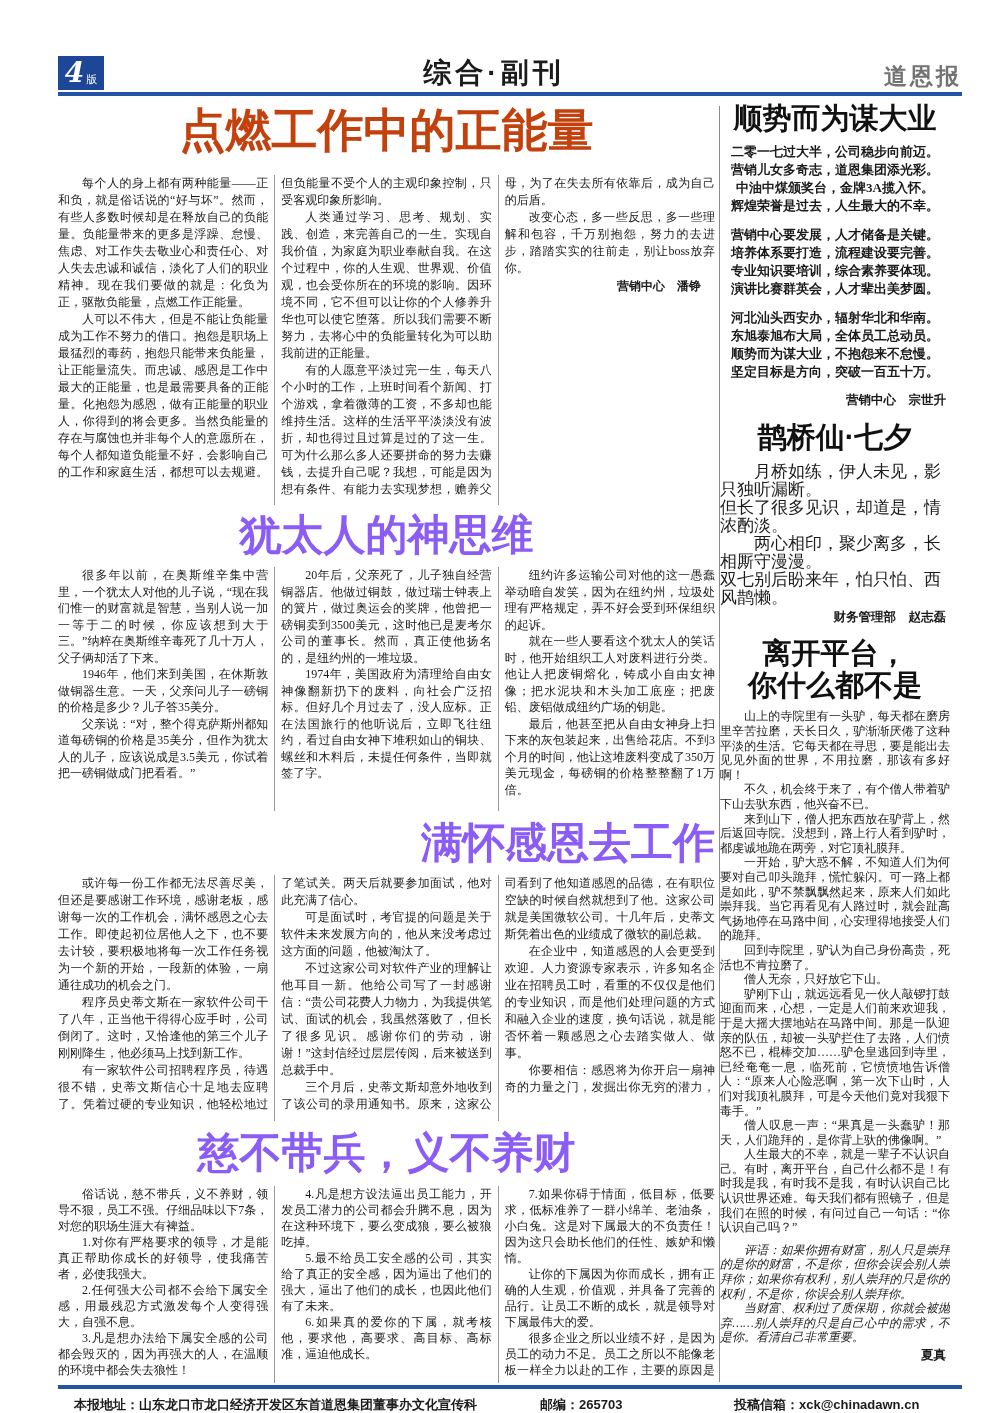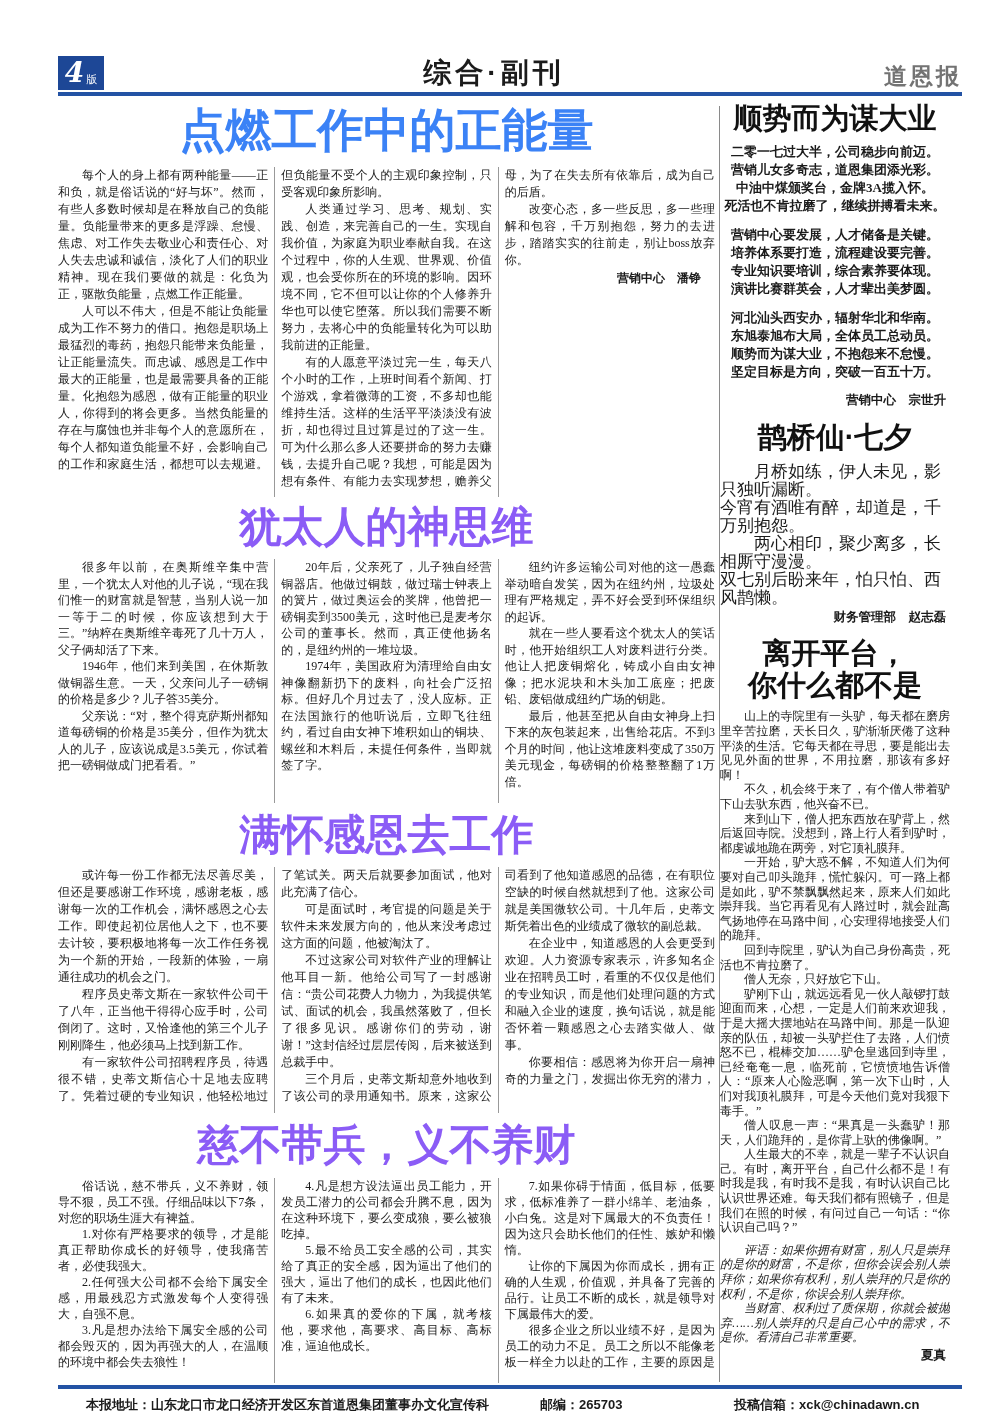--- a/index.html
+++ b/index.html
@@ -30,24 +30,24 @@
   }
   
   .vdivider { position:absolute; left:719px; top:106px; width:1px; height:1276px; background:#8a8a8a; }
   .main { position:absolute; left:58px; top:102px; width:657px; height:1281px; overflow:hidden; }
   .sidebar { position:absolute; left:720px; top:102px; width:230px; height:1281px; overflow:hidden; }
   
   .a-title {
     font-family:"Liberation Sans",sans-serif; font-weight:900; text-align:center;
     margin:0; line-height:1.15; color:#8b5cf6;
   }
-  .t-red { color:#3b82f6; font-size:46px; margin:2px 0 10px; }
+  .t-red { color:#c2410c; font-size:46px; margin:2px 0 18px; }
   .t-black { font-size:42px; }
   .t-jewish { margin:6px 0 8px; }
-  .t-gratitude { margin:8px 0 8px; }
+  .t-gratitude { margin:8px 0 8px;text-align:right; }
   .t-tough { margin:8px 0 8px; }
   .article-body {
     column-count:3; column-gap:13px; column-rule:1px solid #999; column-fill:auto;
     font-size:12px; line-height:17px; text-align:justify; overflow:hidden;
   }
   .h-ignite { height:330px; }
   .h-jewish { height:244px; line-height:16.5px; }
   .h-gratitude { height:246px; }
   .h-tough { height:206px; line-height:16px; }
   .article-body p.para { margin:0; text-indent:2em; }
@@ -66,21 +66,21 @@
   .sbody p { margin:0; text-indent:2em; font-size:12px; line-height:14.6px; text-align:justify; }
   .sbody { margin-top:8px; }
   .sbody.comment p { font-style:italic; }
   
   .footer {
     position:absolute; left:58px; top:1385px; width:904px; height:26px;
     border-top:4px solid #2353a4;
     font-family:"Liberation Sans",sans-serif; font-weight:bold; font-size:13px;
   }
   .footer span { position:absolute; top:7px; white-space:nowrap; }
-  .f-address { left:28px; }
+  .f-address { left:16px; }
   .f-postcode { left:482px; }
   .f-email { left:676px; }
 </style>
 </head>
 <body>
 
 <div class="page">
 
   <div class="header">
     <div class="pagebox">
@@ -166,42 +166,42 @@
   </div>
 
   <div class="sidebar">
 
     <section>
       <h2 class="s-title">顺势而为谋大业</h2>
       <div class="stanza">
           <p>二零一七过大半，公司稳步向前迈。</p>
           <p>营销儿女多奇志，道恩集团添光彩。</p>
           <p>中油中煤颁奖台，金牌3A揽入怀。</p>
-          <p>死活也不肯拉磨了，继续拼搏看未来。</p>
+          <p>辉煌荣誉是过去，人生最大的不幸。</p>
         </div>
       <div class="stanza">
           <p>营销中心要发展，人才储备是关键。</p>
           <p>培养体系要打造，流程建设要完善。</p>
           <p>专业知识要培训，综合素养要体现。</p>
           <p>演讲比赛群英会，人才辈出美梦圆。</p>
         </div>
       <div class="stanza">
           <p>河北汕头西安办，辐射华北和华南。</p>
           <p>东旭泰旭布大局，全体员工总动员。</p>
           <p>顺势而为谋大业，不抱怨来不怠慢。</p>
           <p>坚定目标是方向，突破一百五十万。</p>
         </div>
       <p class="s-byline">营销中心　宗世升</p>
     </section>
 
     <section style="margin-top:12px;">
       <h2 class="s-title">鹊桥仙·七夕</h2>
       <div class="ci">
           <p>月桥如练，伊人未见，影只独听漏断。</p>
-          <p>今宵有酒唯有醉，却道是，千万别抱怨。</p>
+          <p>但长了很多见识，却道是，情浓酌淡。</p>
           <p>两心相印，聚少离多，长相厮守漫漫。</p>
           <p>双七别后盼来年，怕只怕、西风鹊懒。</p>
         </div>
       <p class="s-byline">财务管理部　赵志磊</p>
     </section>
 
     <section>
       <h2 class="s-title two-line"><span>离开平台，</span><br><span>你什么都不是</span></h2>
       <div class="sbody">
           <p>山上的寺院里有一头驴，每天都在磨房里辛苦拉磨，天长日久，驴渐渐厌倦了这种平淡的生活。它每天都在寻思，要是能出去见见外面的世界，不用拉磨，那该有多好啊！</p>

